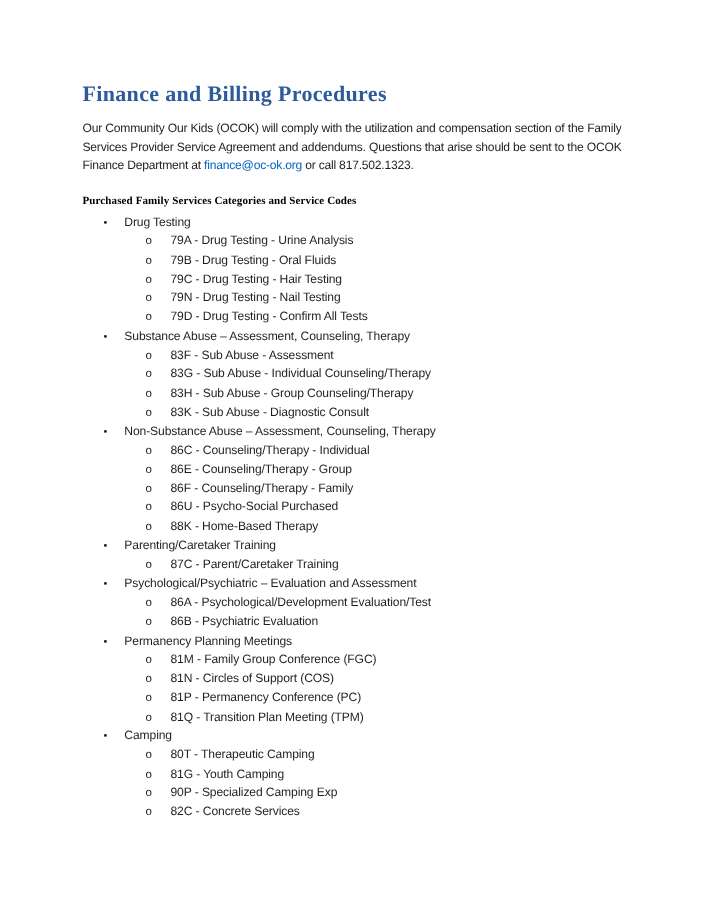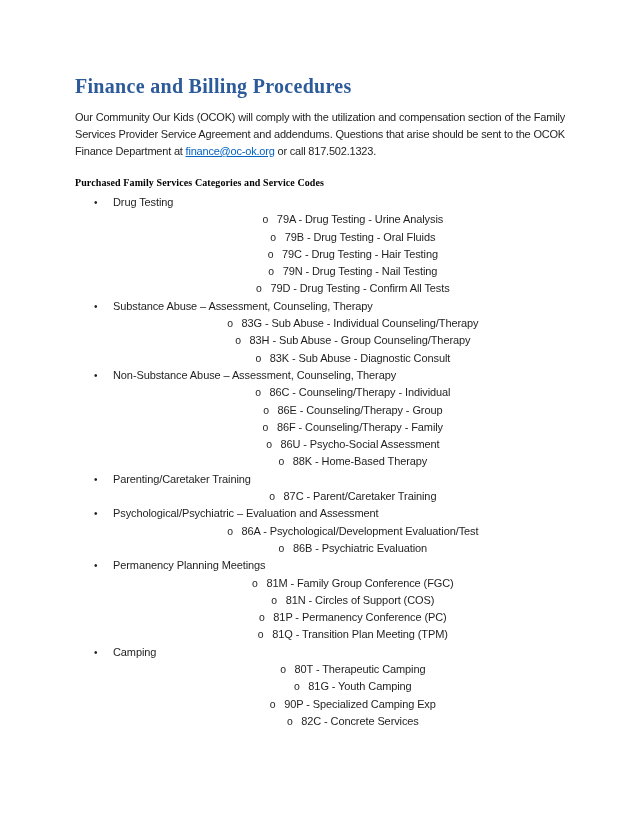--- a/index.html
+++ b/index.html
@@ -39,21 +39,20 @@
     text-align: justify;
     text-align-last: justify;
     overflow: hidden;
   }
   .lline {
     white-space: nowrap;
     overflow: hidden;
   }
   .email-link {
     color: #0563c1;
-    text-decoration: underline;
     cursor: pointer;
   }
   .section-heading {
     font-family: "Liberation Serif", serif;
     font-weight: bold;
     font-size: 10px;
     line-height: 18px;
     letter-spacing: 0.1px;
     color: #000000;
     margin: 14px 0 2px 0;
@@ -67,21 +66,20 @@
   .bullet {
     display: inline-block;
     width: 19px;
     font-size: 10px;
     vertical-align: baseline;
   }
   .code-line {
     margin-left: 57px;
     line-height: 16.3px;
     white-space: nowrap;
-    text-align: center;
   }
   .omark {
     display: inline-block;
     width: 23px;
     font-family: "Liberation Mono", monospace;
     font-size: 10.5px;
   }
 </style>
 </head>
 <body>
@@ -101,29 +99,30 @@
   <div class="service-list">
 
     <div class="cat-line"><span class="bullet">•</span><span>Drug Testing</span></div>
     <div class="code-line"><span class="omark">o</span><span>79A - Drug Testing - Urine Analysis</span></div>
     <div class="code-line"><span class="omark">o</span><span>79B - Drug Testing - Oral Fluids</span></div>
     <div class="code-line"><span class="omark">o</span><span>79C - Drug Testing - Hair Testing</span></div>
     <div class="code-line"><span class="omark">o</span><span>79N - Drug Testing - Nail Testing</span></div>
     <div class="code-line"><span class="omark">o</span><span>79D - Drug Testing - Confirm All Tests</span></div>
 
     <div class="cat-line"><span class="bullet">•</span><span>Substance Abuse – Assessment, Counseling, Therapy</span></div>
+    <div class="code-line"><span class="omark">o</span><span>83F - Sub Abuse - Assessment</span></div>
     <div class="code-line"><span class="omark">o</span><span>83G - Sub Abuse - Individual Counseling/Therapy</span></div>
     <div class="code-line"><span class="omark">o</span><span>83H - Sub Abuse - Group Counseling/Therapy</span></div>
     <div class="code-line"><span class="omark">o</span><span>83K - Sub Abuse - Diagnostic Consult</span></div>
 
     <div class="cat-line"><span class="bullet">•</span><span>Non-Substance Abuse – Assessment, Counseling, Therapy</span></div>
     <div class="code-line"><span class="omark">o</span><span>86C - Counseling/Therapy - Individual</span></div>
     <div class="code-line"><span class="omark">o</span><span>86E - Counseling/Therapy - Group</span></div>
     <div class="code-line"><span class="omark">o</span><span>86F - Counseling/Therapy - Family</span></div>
-    <div class="code-line"><span class="omark">o</span><span>86U - Psycho-Social Assessment</span></div>
+    <div class="code-line"><span class="omark">o</span><span>86U - Psycho-Social Purchased</span></div>
     <div class="code-line"><span class="omark">o</span><span>88K - Home-Based Therapy</span></div>
 
     <div class="cat-line"><span class="bullet">•</span><span>Parenting/Caretaker Training</span></div>
     <div class="code-line"><span class="omark">o</span><span>87C - Parent/Caretaker Training</span></div>
 
     <div class="cat-line"><span class="bullet">•</span><span>Psychological/Psychiatric – Evaluation and Assessment</span></div>
     <div class="code-line"><span class="omark">o</span><span>86A - Psychological/Development Evaluation/Test</span></div>
     <div class="code-line"><span class="omark">o</span><span>86B - Psychiatric Evaluation</span></div>
 
     <div class="cat-line"><span class="bullet">•</span><span>Permanency Planning Meetings</span></div>

